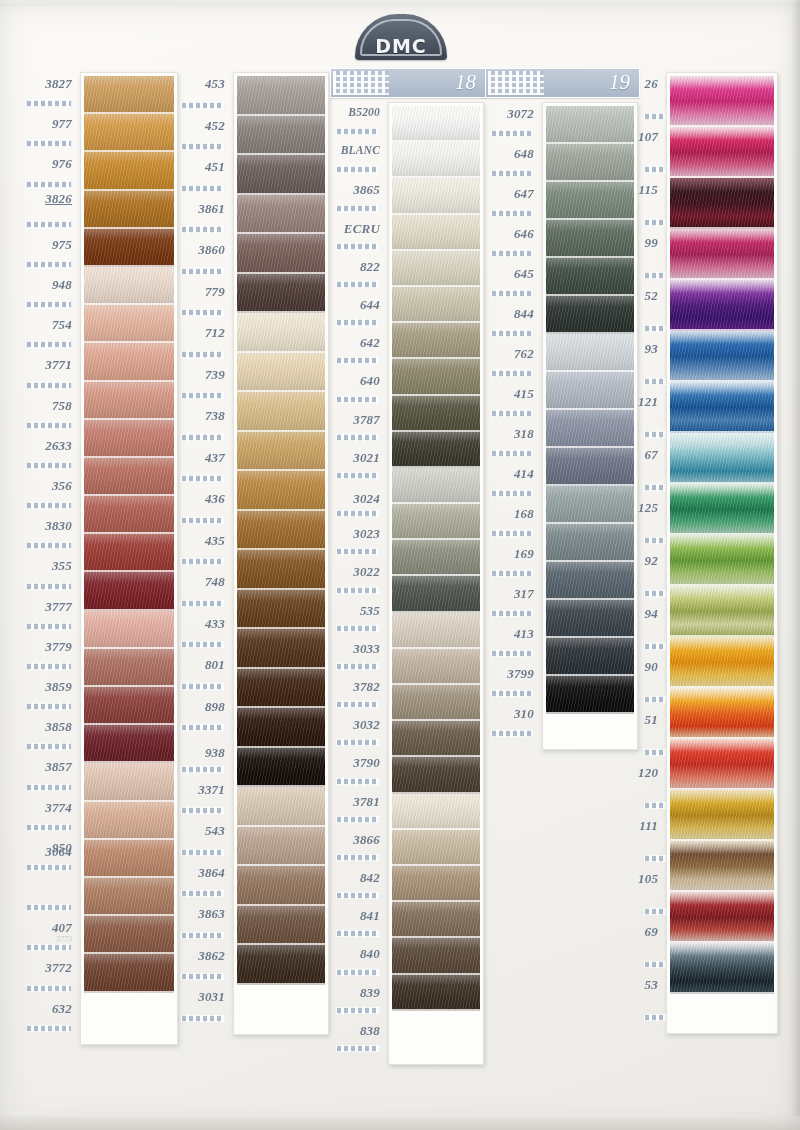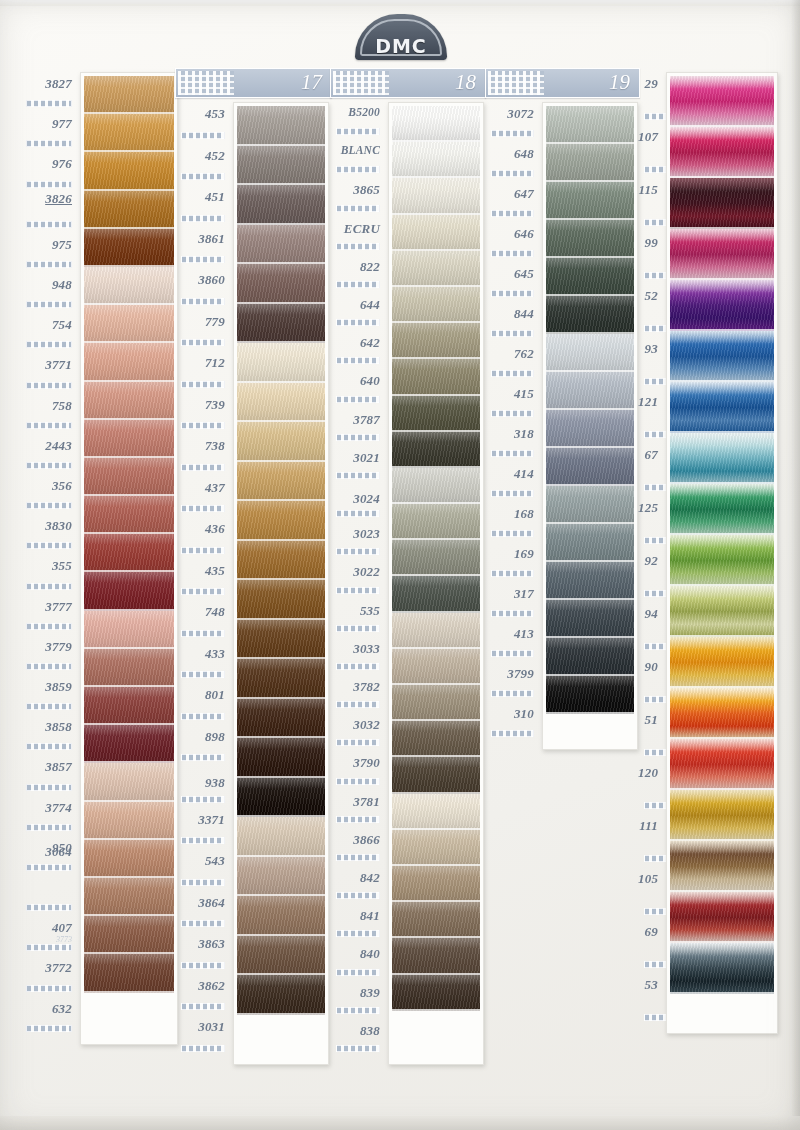--- a/index.html
+++ b/index.html
@@ -151,21 +151,21 @@
           <div class="code" style="top: 164.8px; width: 52px;">975</div>
           <div class="ticks" style="top: 189px; width: 46px; left: 6px;"></div>
           <div class="code" style="top: 205px; width: 52px;">948</div>
           <div class="ticks" style="top: 229.2px; width: 46px; left: 6px;"></div>
           <div class="code" style="top: 245.2px; width: 52px;">754</div>
           <div class="ticks" style="top: 269.4px; width: 46px; left: 6px;"></div>
           <div class="code" style="top: 285.4px; width: 52px;">3771</div>
           <div class="ticks" style="top: 309.6px; width: 46px; left: 6px;"></div>
           <div class="code" style="top: 325.6px; width: 52px;">758</div>
           <div class="ticks" style="top: 349.8px; width: 46px; left: 6px;"></div>
-          <div class="code" style="top: 365.8px; width: 52px;">2443</div>
+          <div class="code" style="top: 365.8px; width: 52px;">2633</div>
           <div class="ticks" style="top: 390px; width: 46px; left: 6px;"></div>
           <div class="code" style="top: 406px; width: 52px;">356</div>
           <div class="ticks" style="top: 430.2px; width: 46px; left: 6px;"></div>
           <div class="code" style="top: 446.2px; width: 52px;">3830</div>
           <div class="ticks" style="top: 470.4px; width: 46px; left: 6px;"></div>
           <div class="code" style="top: 486.4px; width: 52px;">355</div>
           <div class="ticks" style="top: 510.6px; width: 46px; left: 6px;"></div>
           <div class="code" style="top: 526.6px; width: 52px;">3777</div>
           <div class="ticks" style="top: 550.8px; width: 46px; left: 6px;"></div>
           <div class="code" style="top: 566.8px; width: 52px;">3779</div>
@@ -283,24 +283,20 @@
               <div class="threadlines"></div>
             </div>
             <div class="swatch" style="height: 38.2px; background: rgb(112, 65, 46);">
               <div class="sheen"></div>
               <div class="threadlines"></div>
             </div>
           </div>
         </div>
       </div>
       <div class="column" style="left: 175px; width: 157px;">
-        <div class="col-header">
-          <div class="hdr-weave"></div>
-          <div class="hdr-num">17</div>
-        </div>
         <div class="rows" style="height: 954.5px;">
           <div class="code" style="top: 4px; width: 50px;">453</div>
           <div class="ticks" style="top: 29.5px; width: 44px; left: 6px;"></div>
           <div class="code" style="top: 45.5px; width: 50px;">452</div>
           <div class="ticks" style="top: 71px; width: 44px; left: 6px;"></div>
           <div class="code" style="top: 87px; width: 50px;">451</div>
           <div class="ticks" style="top: 112.5px; width: 44px; left: 6px;"></div>
           <div class="code" style="top: 128.5px; width: 50px;">3861</div>
           <div class="ticks" style="top: 154px; width: 44px; left: 6px;"></div>
           <div class="code" style="top: 170px; width: 50px;">3860</div>
@@ -698,21 +694,21 @@
             </div>
             <div class="swatch" style="height: 38px; background: rgb(12, 12, 12);">
               <div class="sheen"></div>
               <div class="threadlines"></div>
             </div>
           </div>
         </div>
       </div>
       <div class="column" style="left: 638px; width: 148px;">
         <div class="rows" style="height: 954px;">
-          <div class="code" style="top: 4px; width: 20px;">29</div>
+          <div class="code" style="top: 4px; width: 20px;">26</div>
           <div class="ticks" style="top: 41px; width: 30px; left: 6px;"></div>
           <div class="code" style="top: 57px; width: 20px;">107</div>
           <div class="ticks" style="top: 94px; width: 30px; left: 6px;"></div>
           <div class="code" style="top: 110px; width: 20px;">115</div>
           <div class="ticks" style="top: 147px; width: 30px; left: 6px;"></div>
           <div class="code" style="top: 163px; width: 20px;">99</div>
           <div class="ticks" style="top: 200px; width: 30px; left: 6px;"></div>
           <div class="code" style="top: 216px; width: 20px;">52</div>
           <div class="ticks" style="top: 253px; width: 30px; left: 6px;"></div>
           <div class="code" style="top: 269px; width: 20px;">93</div>

